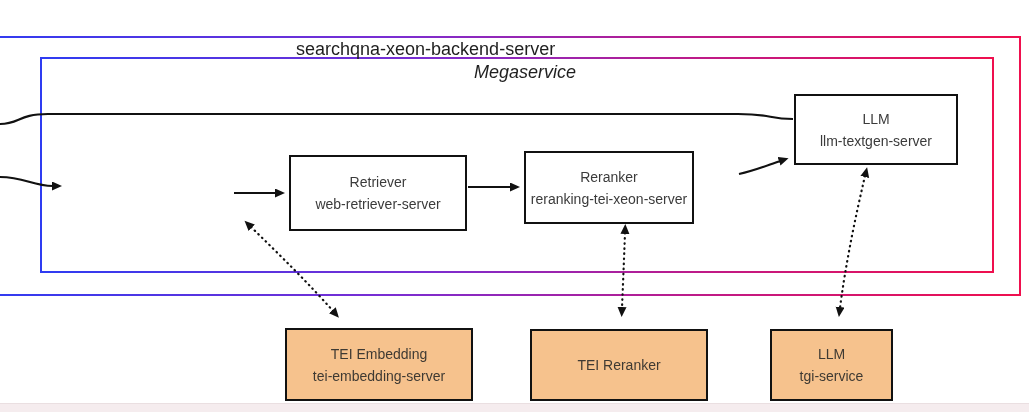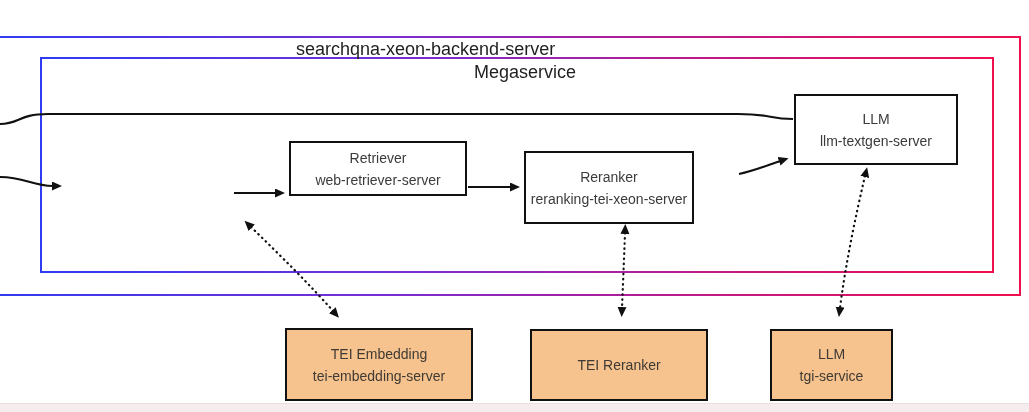--- a/index.html
+++ b/index.html
@@ -31,21 +31,21 @@
 </style>
 </head>
 <body>
 
 <div id="canvas">
 
   <div class="group-frame" style="left:-26px;top:36px;width:1043px;height:256px;"></div>
   <div class="group-frame" style="left:40px;top:57px;width:950px;height:212px;"></div>
 
   <div class="group-label" style="left:296px;top:39px;">searchqna-xeon-backend-server</div>
-  <div class="group-label" style="left:474px;top:62px;">Megaservice</div>
+  <div class="group-label" style="left:474px;top:62px;font-style:italic;">Megaservice</div>
 
   <svg class="wires" width="1029" height="412" viewBox="0 0 1029 412">
     <defs>
       <marker id="arrow" markerWidth="11" markerHeight="10" refX="1" refY="4.5" orient="auto-start-reverse" markerUnits="userSpaceOnUse">
         <path d="M0,0 L10,4.5 L0,9 Z" fill="#111"></path>
       </marker>
     </defs>
 
     <path d="M 0 124 C 20 124 18 114 48 114 L 738 114 C 772 114 768 119 793 119" fill="none" stroke="#111" stroke-width="2.2"></path>
 
@@ -58,21 +58,21 @@
     <path d="M 739 174 C 757 170 768 165 780 161" fill="none" stroke="#111" stroke-width="2.2" marker-end="url(#arrow)"></path>
 
     <path d="M 251 227 C 281 256 311 286 333 311" fill="none" stroke="#111" stroke-width="2.2" stroke-dasharray="0.5 4.6" stroke-linecap="round" marker-start="url(#arrow)" marker-end="url(#arrow)"></path>
 
     <path d="M 625 233 C 624 260 623 284 622 308" fill="none" stroke="#111" stroke-width="2.2" stroke-dasharray="0.5 4.6" stroke-linecap="round" marker-start="url(#arrow)" marker-end="url(#arrow)"></path>
 
     <path d="M 865 176 C 855 218 845 268 840 308" fill="none" stroke="#111" stroke-width="2.2" stroke-dasharray="0.5 4.6" stroke-linecap="round" marker-start="url(#arrow)" marker-end="url(#arrow)"></path>
   </svg>
 
 
-  <div class="node" style="left:289px;top:141px;width:178px;height:55px;">
+  <div class="node" style="left:289px;top:155px;width:178px;height:76px;">
     <div class="title">Retriever</div>
     <div class="subtitle">web-retriever-server</div>
   </div>
 
   <div class="node" style="left:524px;top:151px;width:170px;height:73px;">
     <div class="title">Reranker</div>
     <div class="subtitle">reranking-tei-xeon-server</div>
   </div>
 
   <div class="node" style="left:794px;top:94px;width:164px;height:71px;">

